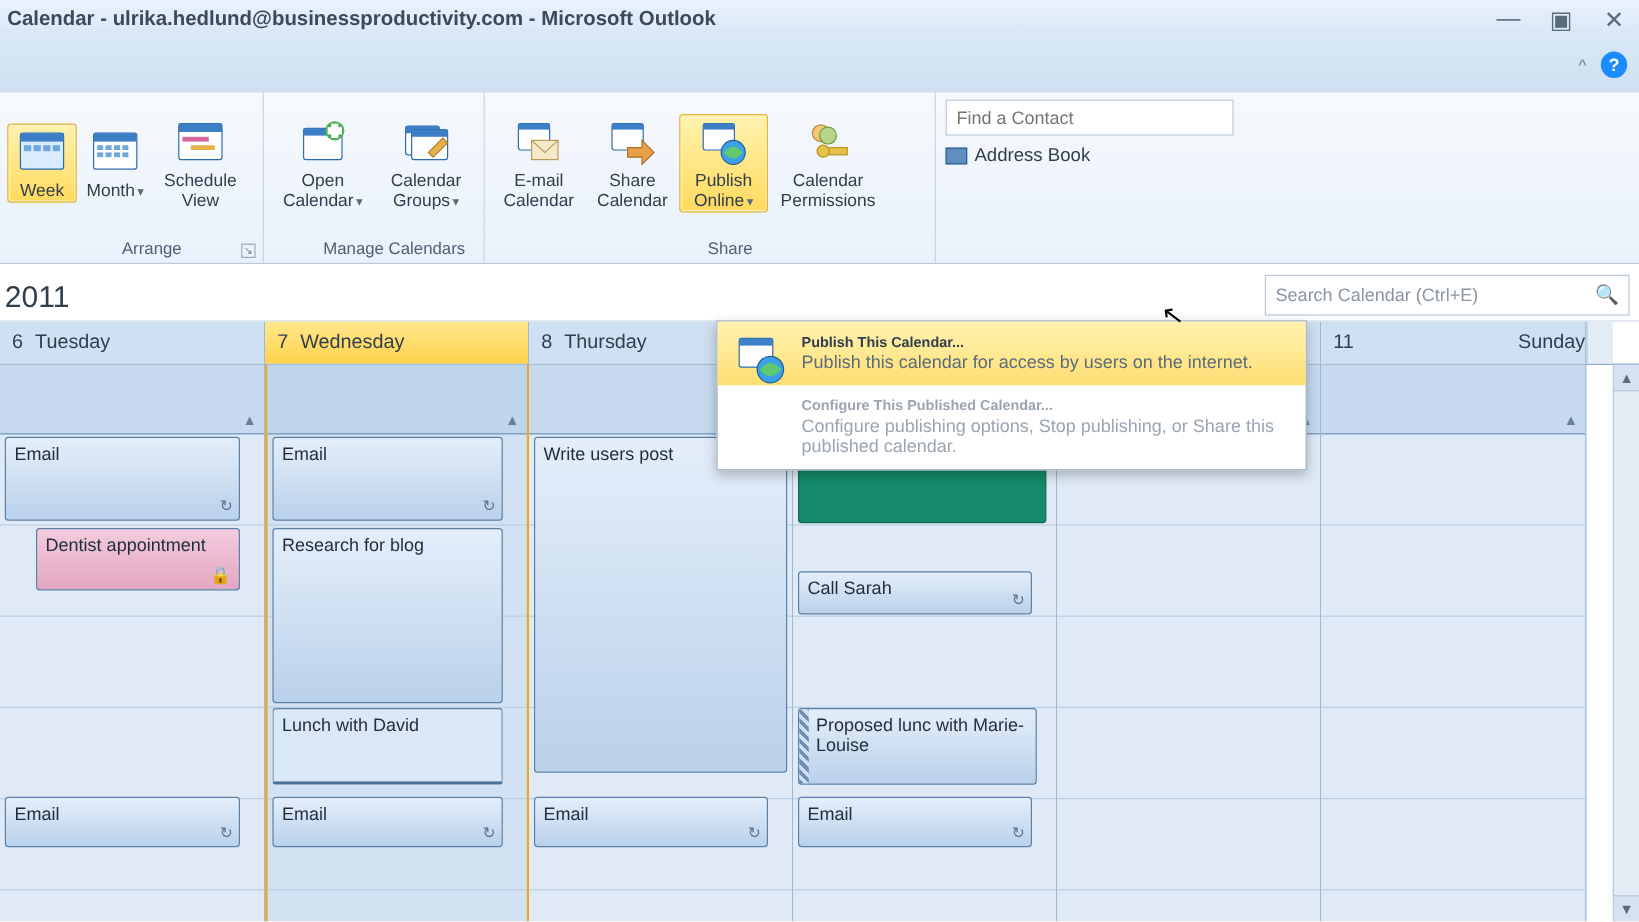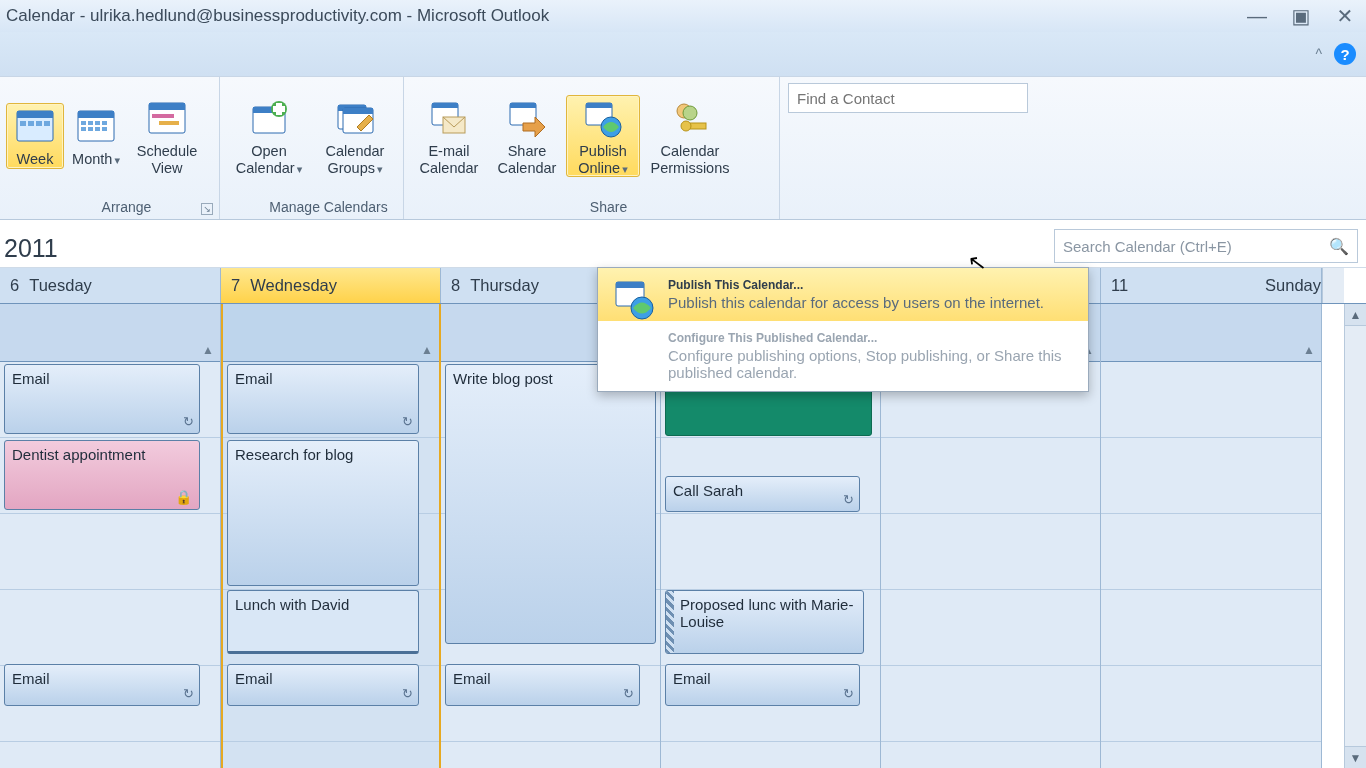--- a/index.html
+++ b/index.html
@@ -1,18 +1,18 @@
 <!DOCTYPE html>
 <html><head>
 <meta charset="utf-8">
 <style>
 * { box-sizing: border-box; margin: 0; padding: 0; font-family: "Segoe UI", Tahoma, sans-serif; }
 html, body { width: 1366px; height: 768px; overflow: hidden; background: #fff; }
 .titlebar { height: 32px; background: linear-gradient(#eaf2fb,#d7e6f6); display: flex; align-items: center; padding: 0 6px; color: #3b4a5a; font-size: 17px; }
-.titlebar .title { flex: 1; white-space: nowrap; overflow: hidden; }
+.titlebar .title { flex: 1; white-space: nowrap; overflow: hidden; font-weight: bold; }
 .winbtns { display: flex; gap: 22px; padding-right: 4px; }
 .winbtns span { width: 22px; height: 18px; display: inline-flex; align-items: center; justify-content: center; color: #5a6b7c; font-size: 20px; cursor: default; }
 .qat { height: 44px; background: linear-gradient(#d9e8f7,#cfe0f2); display:flex; align-items:center; justify-content:flex-end; padding-right:10px; gap:12px; }
 .qat .help { width:22px; height:22px; border-radius:50%; background:#1a8cff; color:#fff; font-weight:bold; display:inline-flex; align-items:center; justify-content:center; font-size:15px; }
 .qat .chev { color:#6b7f92; font-size:14px; }
 .ribbon { height: 144px; background: linear-gradient(#f6f9fd,#e9f1fa); border-top:1px solid #c8d6e6; border-bottom:1px solid #b7c9dc; display:flex; position:relative; }
 .rgroup { border-right:1px solid #c8d6e6; display:flex; flex-direction:column; }
 .rgroup .btns { display:flex; align-items:center; padding:4px 6px; flex:1; }
 .rgroup .label { height:24px; text-align:right; font-size:14px; color:#4d5f72; display:flex; align-items:center; justify-content:center; position:relative;padding-left:34px; }
 .rgroup .label .dlg { position:absolute; right:6px; bottom:4px; width:12px; height:12px; border:1px solid #99aabb; font-size:9px; color:#6b7f92; display:flex; align-items:center; justify-content:center; }
@@ -200,20 +200,24 @@
 Permissions</span>
       </div>
     </div>
     <div class="label">
         <span>Share</span>
       </div>
   </div>
 
   <div class="findgroup">
     <input class="findinput" placeholder="Find a Contact" style="">
+    <div class="ablink">
+      <span class="bkicon"></span>
+      <span>Address Book</span>
+    </div>
   </div>
 
   <div class="dropdown">
     <div class="ditem highlight">
       <div class="iconbox">
         <svg viewBox="0 0 44 44">
             <rect x="4" y="4" width="28" height="24" rx="2" fill="#fff" stroke="#2d6bb0"></rect>
             <rect x="4" y="4" width="28" height="6" fill="#3d7fc6"></rect>
             <circle cx="30" cy="30" r="11" fill="#3d9fe6" stroke="#1a5f9e"></circle>
             <path d="M21 30 Q30 19 39 30 Q30 41 21 30" fill="#5fc96f"></path>
@@ -269,21 +273,21 @@
   <div class="col" style="width:221px;">
     <div class="allday">
         <span class="expand">▲</span>
       </div>
     <div class="slot"></div>
       <div class="slot"></div>
       <div class="slot"></div>
       <div class="slot"></div>
       <div class="slot"></div>
     <div class="event" style="top:60px; height:70px;"><span>Email</span><span class="recur">↻</span></div>
-    <div class="event cat-pink" style="top:136px; height:70px;"><span>Dentist appointment</span><span class="lock">🔒</span></div>
+    <div class="event cat-pink" style="top:136px; height:52px;margin-left:26px;"><span>Dentist appointment</span><span class="lock">🔒</span></div>
     <div class="event" style="top:360px; height:42px;"><span>Email</span><span class="recur">↻</span></div>
   </div>
 
   <div class="col today" style="width:220px;">
     <div class="allday">
         <span class="expand">▲</span>
       </div>
     <div class="slot"></div>
       <div class="slot"></div>
       <div class="slot"></div>
@@ -297,21 +301,21 @@
 
   <div class="col" style="width:220px;">
     <div class="allday">
         <span class="expand">▲</span>
       </div>
     <div class="slot"></div>
       <div class="slot"></div>
       <div class="slot"></div>
       <div class="slot"></div>
       <div class="slot"></div>
-    <div class="event" style="top:60px; right:4px; height:280px;"><span>Write blog post</span></div>
+    <div class="event" style="top:60px; right:4px; height:280px;"><span>Write users post</span></div>
     <div class="event" style="top:360px; height:42px;"><span>Email</span><span class="recur">↻</span></div>
   </div>
 
   <div class="col" style="width:220px;">
     <div class="allday"></div>
     <div class="slot"></div>
       <div class="slot"></div>
       <div class="slot"></div>
       <div class="slot"></div>
       <div class="slot"></div>

